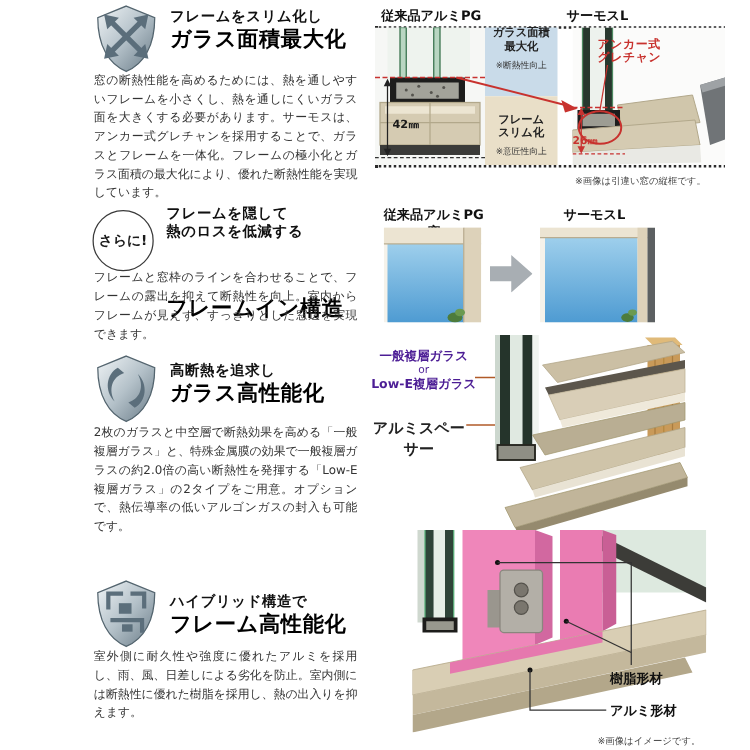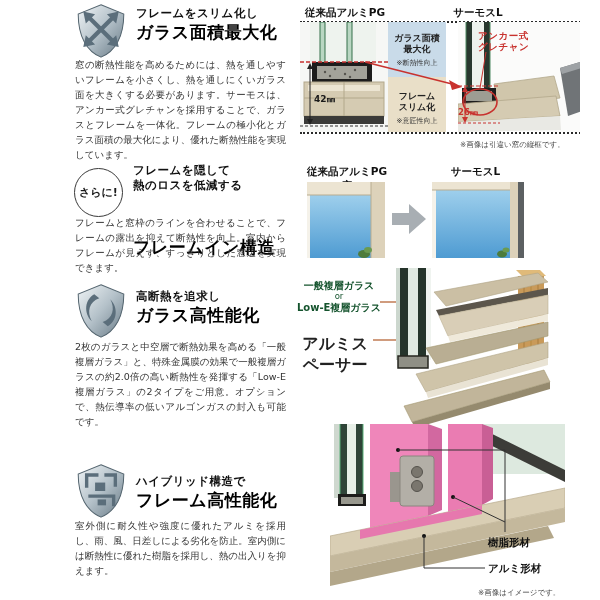--- a/index.html
+++ b/index.html
@@ -12,24 +12,24 @@
   .patent{font-size:8.5px;color:#333;width:209px;text-align:right;}
   .badge{width:47px;height:47px;border:1.3px solid #3a3a3a;border-radius:50%;
          display:flex;align-items:center;justify-content:center;font-size:11px;font-weight:bold;background:#fff;}
   .dg-label{font-size:10.5px;font-weight:bold;color:#111;text-align:center;}
   .dotted{border-top:2px dotted #2a2a2a;height:0;}
   .d1-box{width:58px;height:55px;text-align:center;box-sizing:border-box;}
   .d1-box .bl{font-size:9px;font-weight:bold;line-height:11px;color:#222;}
   .d1-box .bn{font-size:7px;color:#333;margin-top:3px;}
   .anno{font-size:9.5px;font-weight:bold;color:#c8322e;line-height:11px;letter-spacing:.5px;}
   .footnote{font-size:7.5px;color:#444;}
-  .d3-glass-label{width:88px;text-align:center;font-weight:bold;color:#14532d;}
+  .d3-glass-label{width:88px;text-align:center;font-weight:bold;color:#4c1d95;}
   .d3-glass-label .l1,.d3-glass-label .l3{font-size:10px;line-height:11px;}
   .d3-glass-label .l2{font-size:8.5px;line-height:11px;font-weight:normal;}
-  .d3-spacer{width:80px;text-align:center;font-size:16px;font-weight:bold;color:#222;}
+  .d3-spacer{width:80px;text-align:center;font-size:12px;font-weight:bold;color:#222;}
   .d4-label{font-size:10.5px;font-weight:bold;color:#111;}
 </style>
 </head>
 <body>
 
 <div id="stage">
 
   <svg class="abs" style="left:74px;top:2px;" width="54" height="58" viewBox="0 0 64 68">
     <defs>
         <linearGradient id="gA" x1="0" y1="0" x2="1" y2="1">
@@ -77,21 +77,21 @@
       <line x1="44" y1="60" x2="44" y2="94" stroke="#b2a88b"></line>
       <rect x="4" y="94" width="80" height="8" fill="#3b3b39"></rect>
       <line x1="0" y1="40" x2="88" y2="40" stroke="#c83230" stroke-width="1.3" stroke-dasharray="4,2"></line>
       <line x1="0" y1="104" x2="88" y2="104" stroke="#333" stroke-dasharray="3,2"></line>
       <line x1="10" y1="43" x2="10" y2="101" stroke="#222"></line>
       <polygon points="10,41 7,47 13,47" fill="#222"></polygon>
       <polygon points="10,103 7,97 13,97" fill="#222"></polygon>
       <text x="14" y="80" font-size="9" font-weight="bold" fill="#1a1a1a">42㎜</text>
     </svg>
 
-    <div class="abs d1-box" style="left:95px;top:20px;background:#c9dbe9;padding-top:11px;">
+    <div class="abs d1-box" style="left:95px;top:20px;background:#c9dbe9;">
       <div class="bl">ガラス面積</div>
       <div class="bl">最大化</div>
       <div class="bn">※断熱性向上</div>
     </div>
     <div class="abs d1-box" style="left:95px;top:75px;background:#e9dfc8;padding-top:14px;">
       <div class="bl">フレーム</div>
       <div class="bl">スリム化</div>
       <div class="bn">※意匠性向上</div>
     </div>
 

